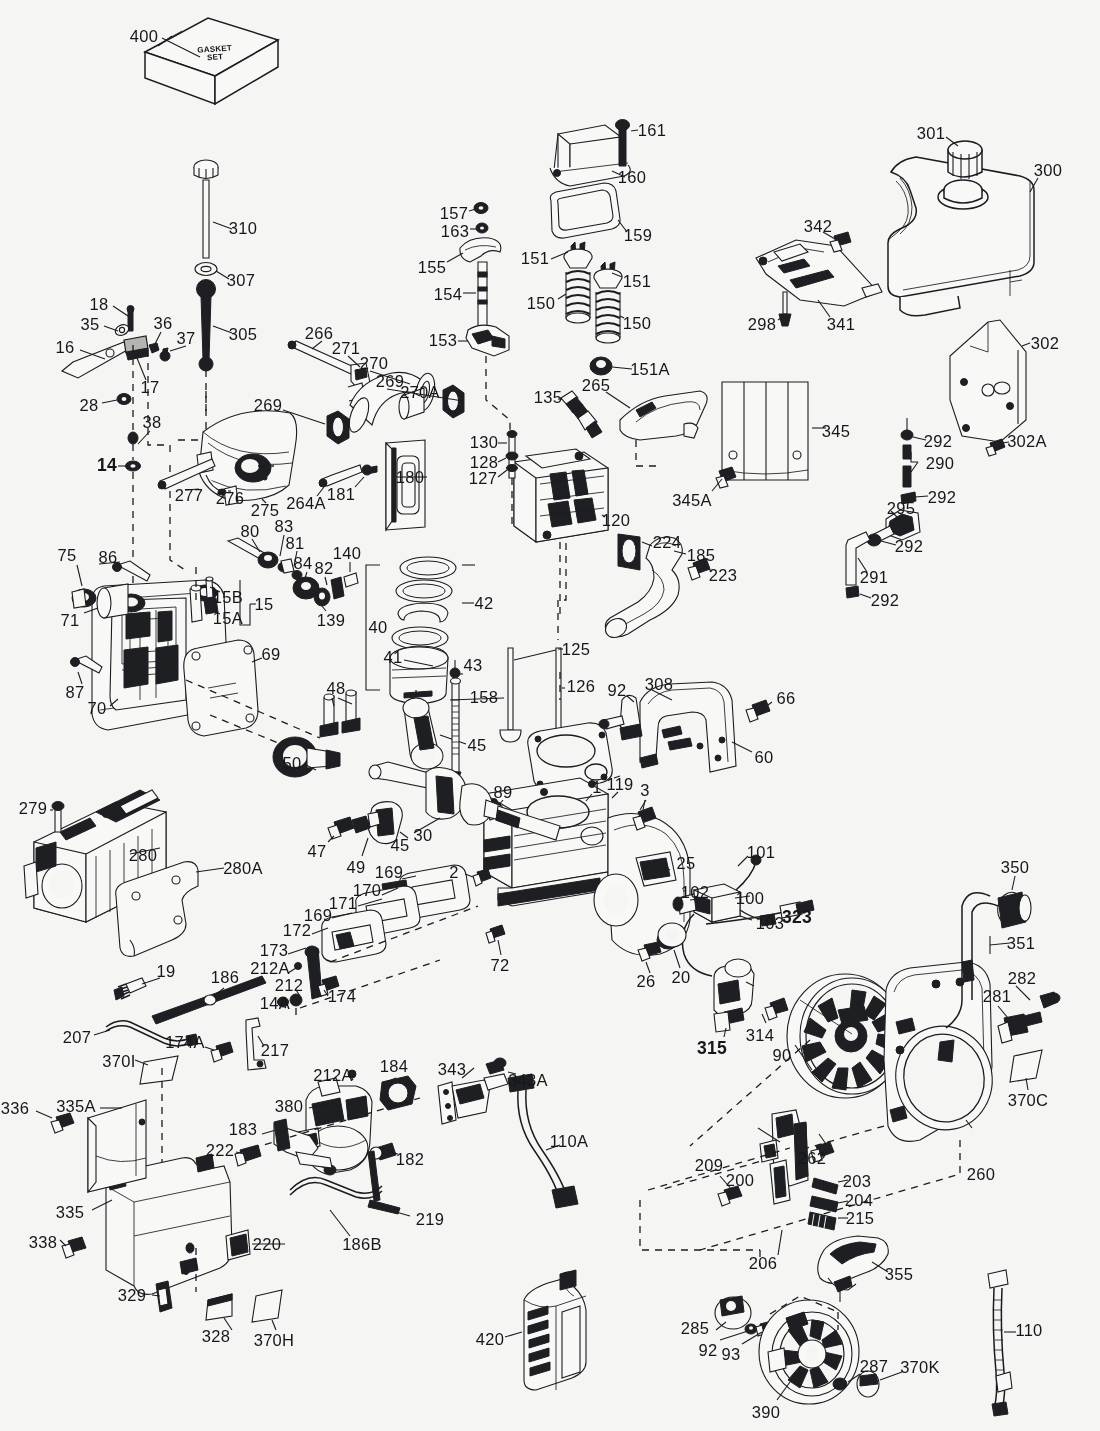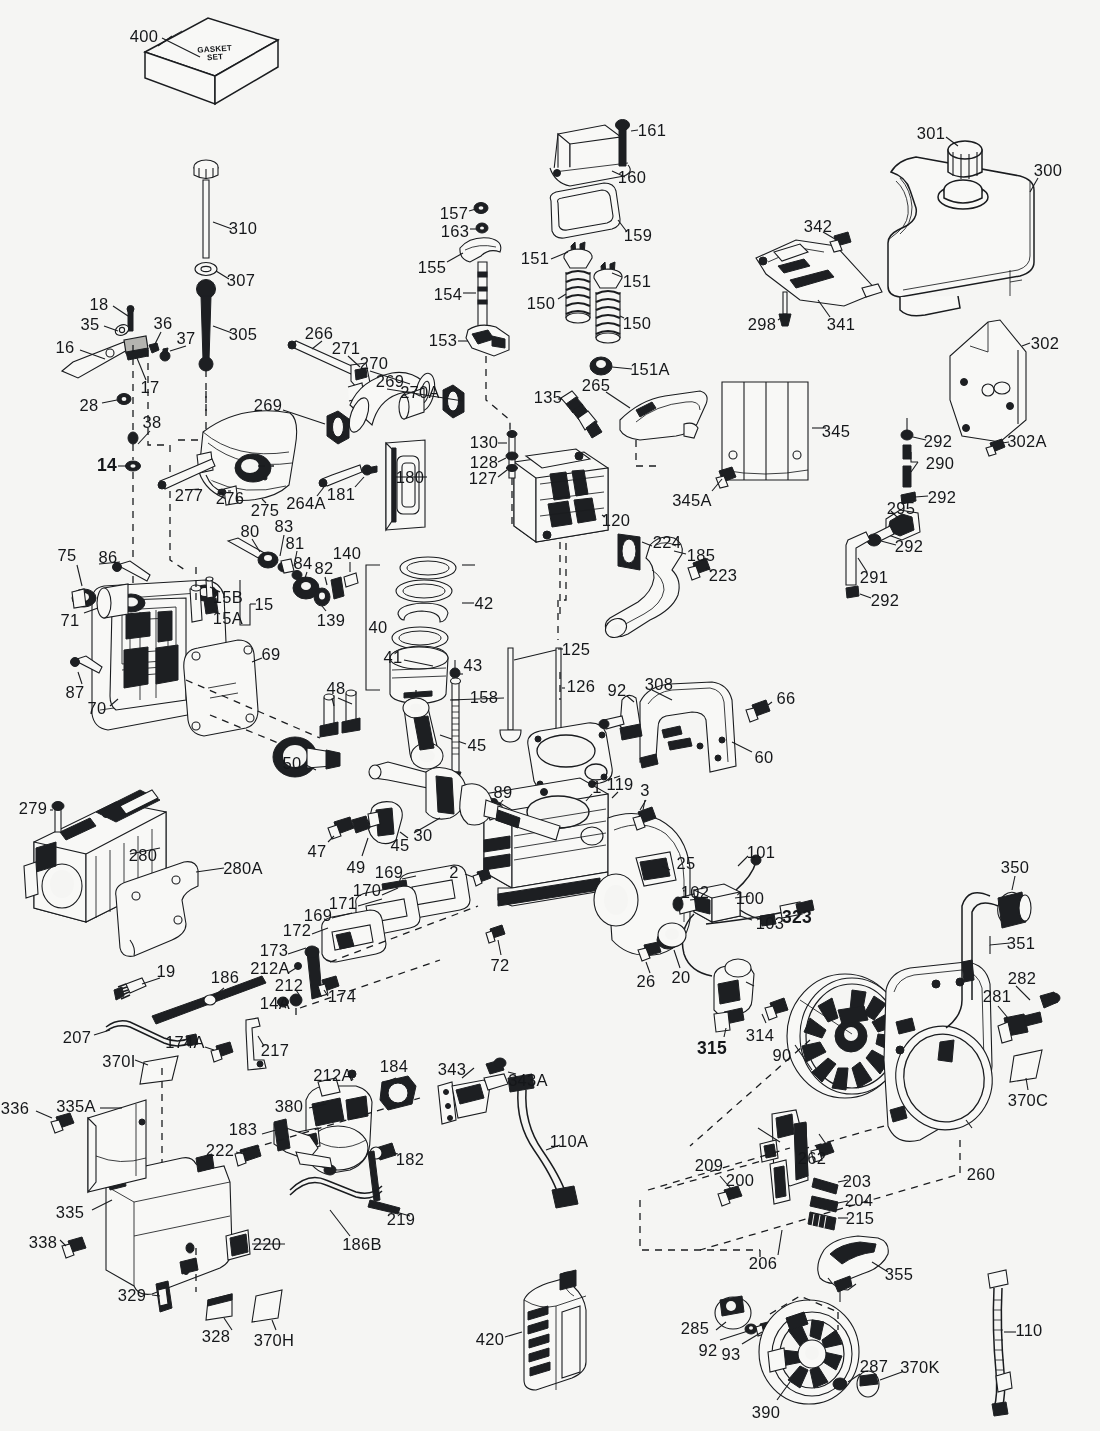--- a/index.html
+++ b/index.html
@@ -1347,21 +1347,21 @@
   <div class="cal" style="left:132px;top:1295px;">329</div>
   <div class="cal" style="left:216px;top:1336px;">328</div>
   <div class="cal" style="left:274px;top:1340px;">370H</div>
   <div class="cal" style="left:267px;top:1244px;">220</div>
   <div class="cal" style="left:333px;top:1075px;">212A</div>
   <div class="cal" style="left:289px;top:1106px;">380</div>
   <div class="cal" style="left:243px;top:1129px;">183</div>
   <div class="cal" style="left:220px;top:1150px;">222</div>
   <div class="cal" style="left:394px;top:1066px;">184</div>
   <div class="cal" style="left:410px;top:1159px;">182</div>
-  <div class="cal" style="left:401px;top:1219px;text-align:center;">219</div>
+  <div class="cal" style="left:430px;top:1219px;text-align:center;">219</div>
   <div class="cal" style="left:362px;top:1244px;">186B</div>
   <div class="cal" style="left:452px;top:1069px;">343</div>
   <div class="cal" style="left:528px;top:1080px;">343A</div>
   <div class="cal" style="left:569px;top:1141px;">110A</div>
   <div class="cal" style="left:740px;top:1180px;">200</div>
   <div class="cal" style="left:812px;top:1122px;margin-top:36px;">262</div>
   <div class="cal" style="left:709px;top:1165px;">209</div>
   <div class="cal" style="left:857px;top:1181px;">203</div>
   <div class="cal" style="left:859px;top:1200px;">204</div>
   <div class="cal" style="left:860px;top:1218px;">215</div>

